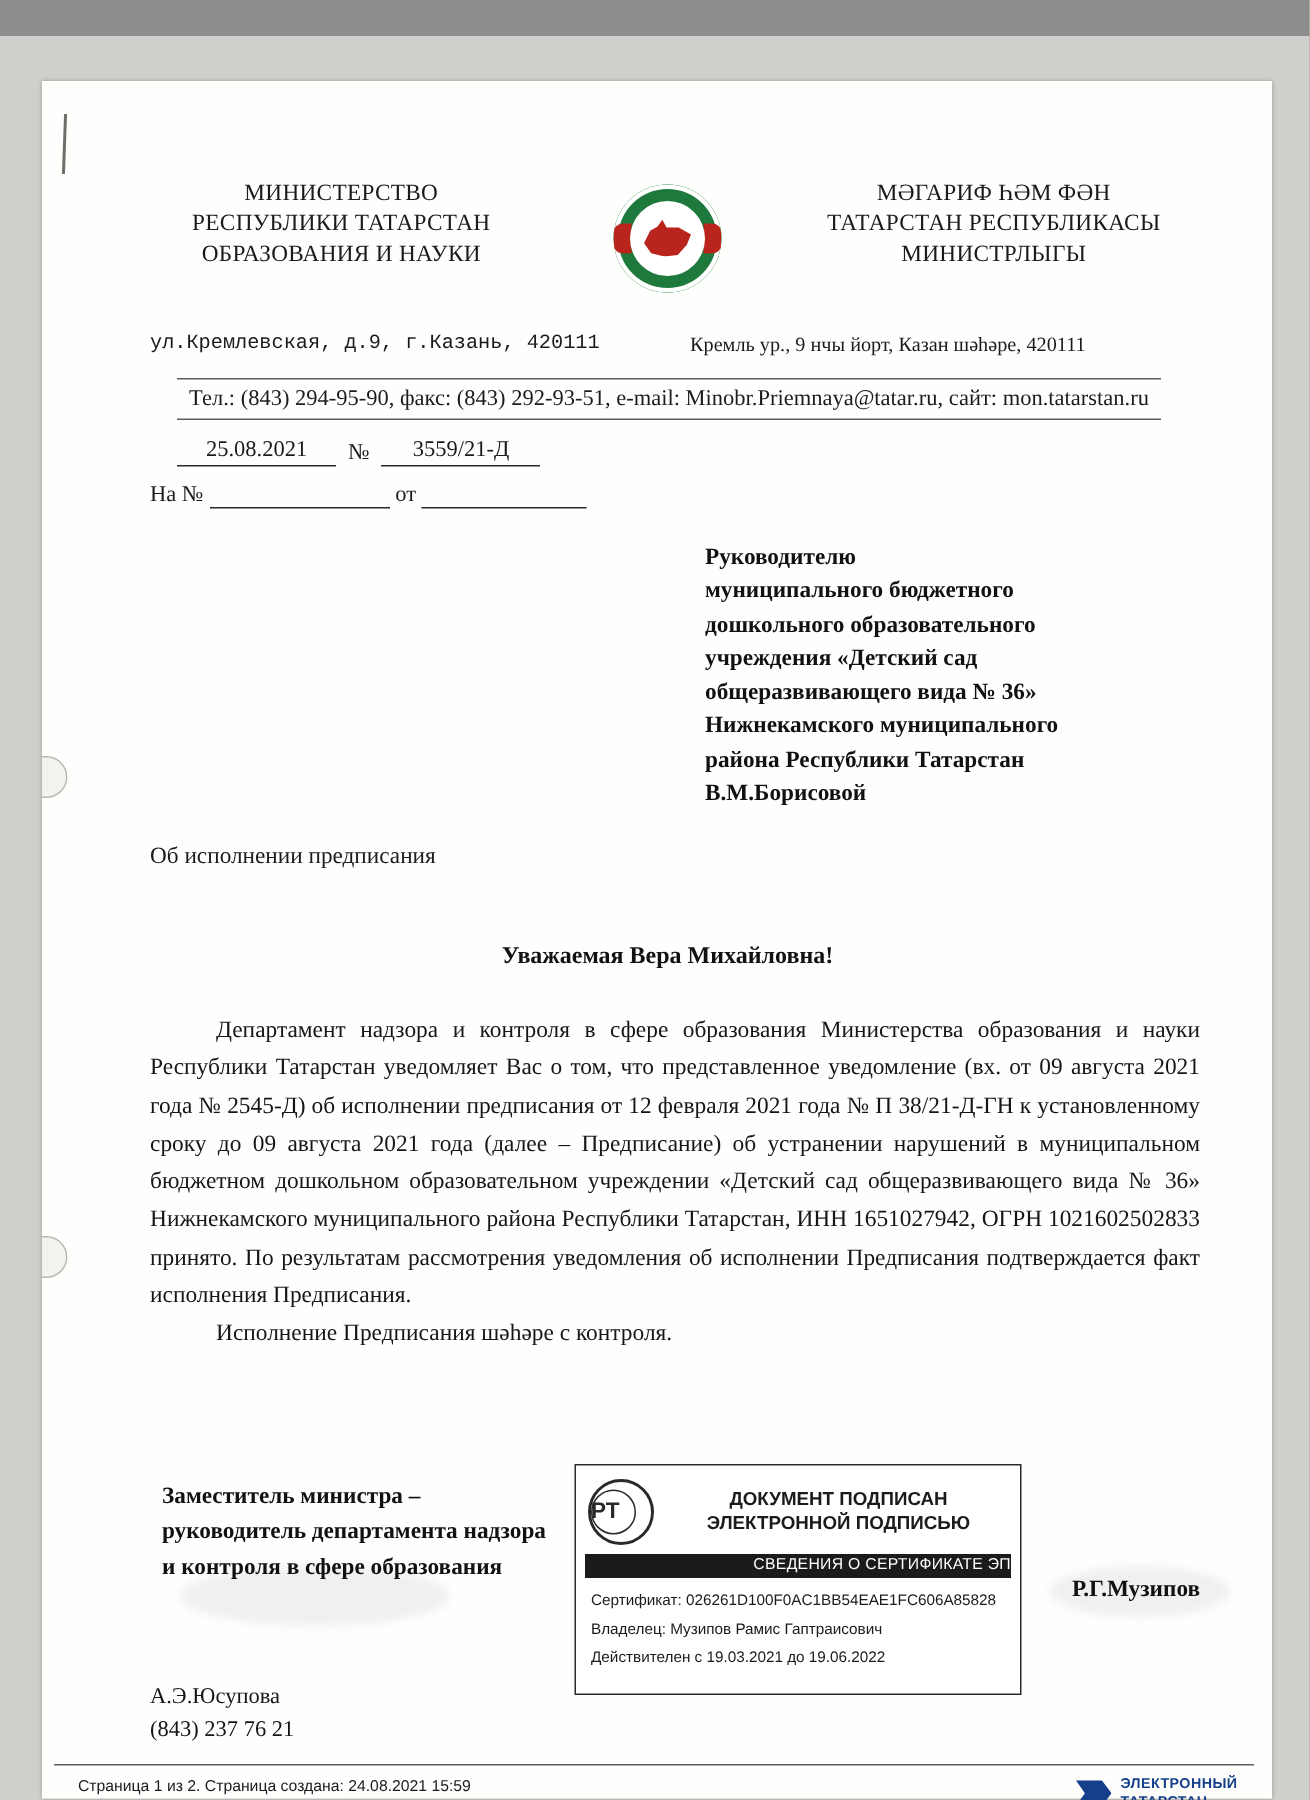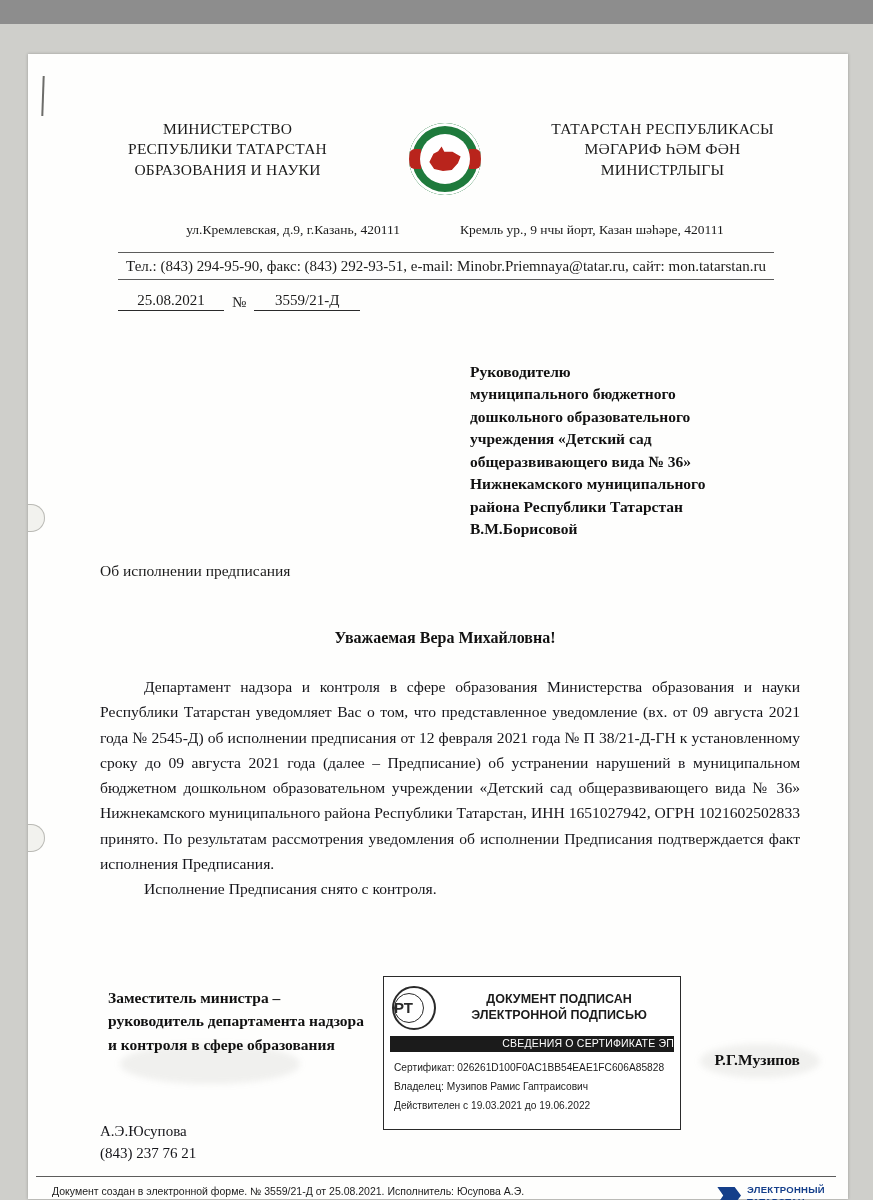--- a/index.html
+++ b/index.html
@@ -156,21 +156,21 @@
   .addr-row {
     position: absolute;
     left: 100px;
     top: 198px;
     width: 690px;
     display: flex;
     justify-content: space-between;
     font-size: 13.5px;
     color: #1b1b1b;
   }
-  .addr-left { width: 300px; text-align: right; }
+  .addr-left { width: 300px; text-align: left; font-family: Liberation Mono, monospace; }
   .addr-right { width: 330px; }
 
   .contact-rule {
     position: absolute;
     left: 118px;
     top: 228px;
     width: 656px;
     border-top: 1px solid #5c5c5c;
   }
   .contact-line {
@@ -437,60 +437,66 @@
           <div class="barL"></div>
           <div class="barR"></div>
         </div>
         <div class="inner">
           <div class="beast"></div>
         </div>
       </div>
     </div>
 
     <div class="org-block">
+      <span class="line">МӘГАРИФ ҺӘМ ФӘН</span>
       <span class="line">ТАТАРСТАН РЕСПУБЛИКАСЫ</span>
-      <span class="line">МӘГАРИФ ҺӘМ ФӘН</span>
       <span class="line">МИНИСТРЛЫГЫ</span>
     </div>
   </div>
 
   <div class="addr-row">
     <div class="addr-left">ул.Кремлевская, д.9, г.Казань, 420111</div>
     <div class="addr-right">Кремль ур., 9 нчы йорт, Казан шәһәре, 420111</div>
   </div>
 
   <div class="contact-rule"></div>
   <div class="contact-line">Тел.: (843) 294-95-90, факс: (843) 292-93-51, e-mail: Minobr.Priemnaya@tatar.ru, сайт: mon.tatarstan.ru</div>
   <div class="contact-rule2"></div>
 
   <div class="docmeta">
     <span class="field-u">25.08.2021</span>
     <span>№</span>
     <span class="field-u">3559/21-Д</span>
   </div>
 
+  <div class="docmeta2">
+    <span>На №</span>
+    <span class="blank-line b1"></span>
+    <span>от</span>
+    <span class="blank-line b2"></span>
+  </div>
 
   <div class="addressee">
     <div>Руководителю</div>
     <div>муниципального бюджетного</div>
     <div>дошкольного образовательного</div>
     <div>учреждения «Детский сад</div>
     <div>общеразвивающего вида № 36»</div>
     <div>Нижнекамского муниципального</div>
     <div>района Республики Татарстан</div>
     <div>В.М.Борисовой</div>
   </div>
 
   <div class="subject">Об исполнении предписания</div>
 
   <div class="salutation">Уважаемая Вера Михайловна!</div>
 
   <div class="body">
     <p class="indent">Департамент надзора и контроля в сфере образования Министерства образования и науки Республики Татарстан уведомляет Вас о том, что представленное уведомление (вх. от 09 августа 2021 года № 2545-Д) об исполнении предписания от 12 февраля 2021 года № П 38/21-Д-ГН к установленному сроку до 09 августа 2021 года (далее – Предписание) об устранении нарушений в муниципальном бюджетном дошкольном образовательном учреждении «Детский сад общеразвивающего вида № 36» Нижнекамского муниципального района Республики Татарстан, ИНН 1651027942, ОГРН 1021602502833 принято. По результатам рассмотрения уведомления об исполнении Предписания подтверждается факт исполнения Предписания.</p>
-    <p class="indent">Исполнение Предписания снято с контроля.</p>
+    <p class="indent">Исполнение Предписания шәһәре с контроля.</p>
   </div>
 
   <div class="signature">
     <div>Заместитель министра –</div>
     <div>руководитель департамента надзора</div>
     <div>и контроля в сфере образования</div>
     <div class="sig-name">Р.Г.Музипов</div>
   </div>
 
   <div class="stamp">
@@ -511,21 +517,20 @@
     </div>
   </div>
 
   <div class="executor">
     <div>А.Э.Юсупова</div>
     <div>(843) 237 76 21</div>
   </div>
 
   <div class="footer-rule"></div>
   <div class="footer">
-    <div>Документ создан в электронной форме. № 3559/21-Д от 25.08.2021. Исполнитель: Юсупова А.Э.</div>
     <div>Страница 1 из 2. Страница создана: 24.08.2021 15:59</div>
   </div>
   <div class="footer-logo">
     <div class="fl-mark"></div>
     <div class="fl-text">
       <div>ЭЛЕКТРОННЫЙ</div>
       <div>ТАТАРСТАН</div>
     </div>
   </div>
 </div>

